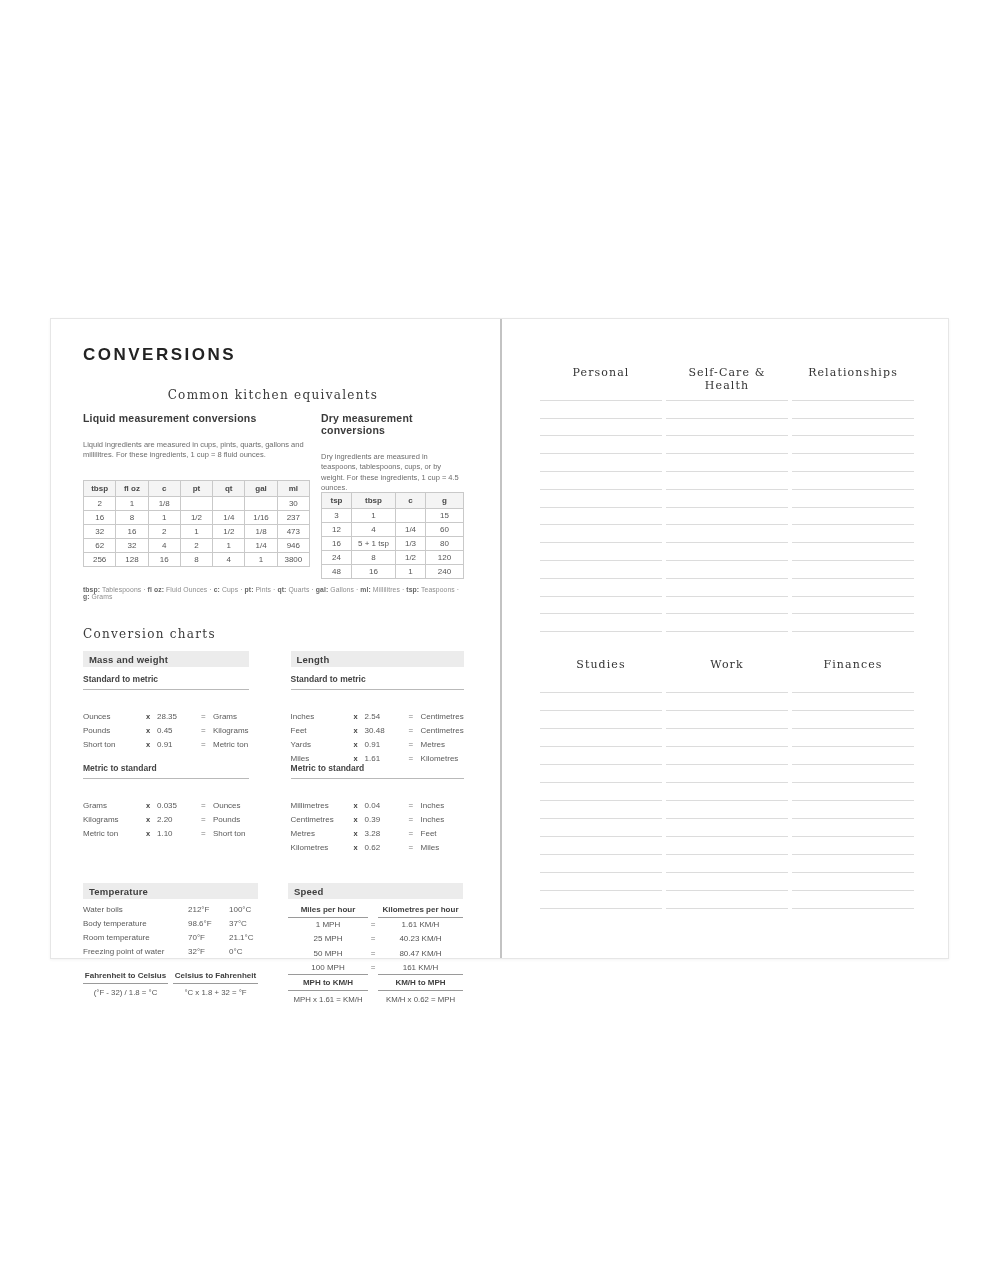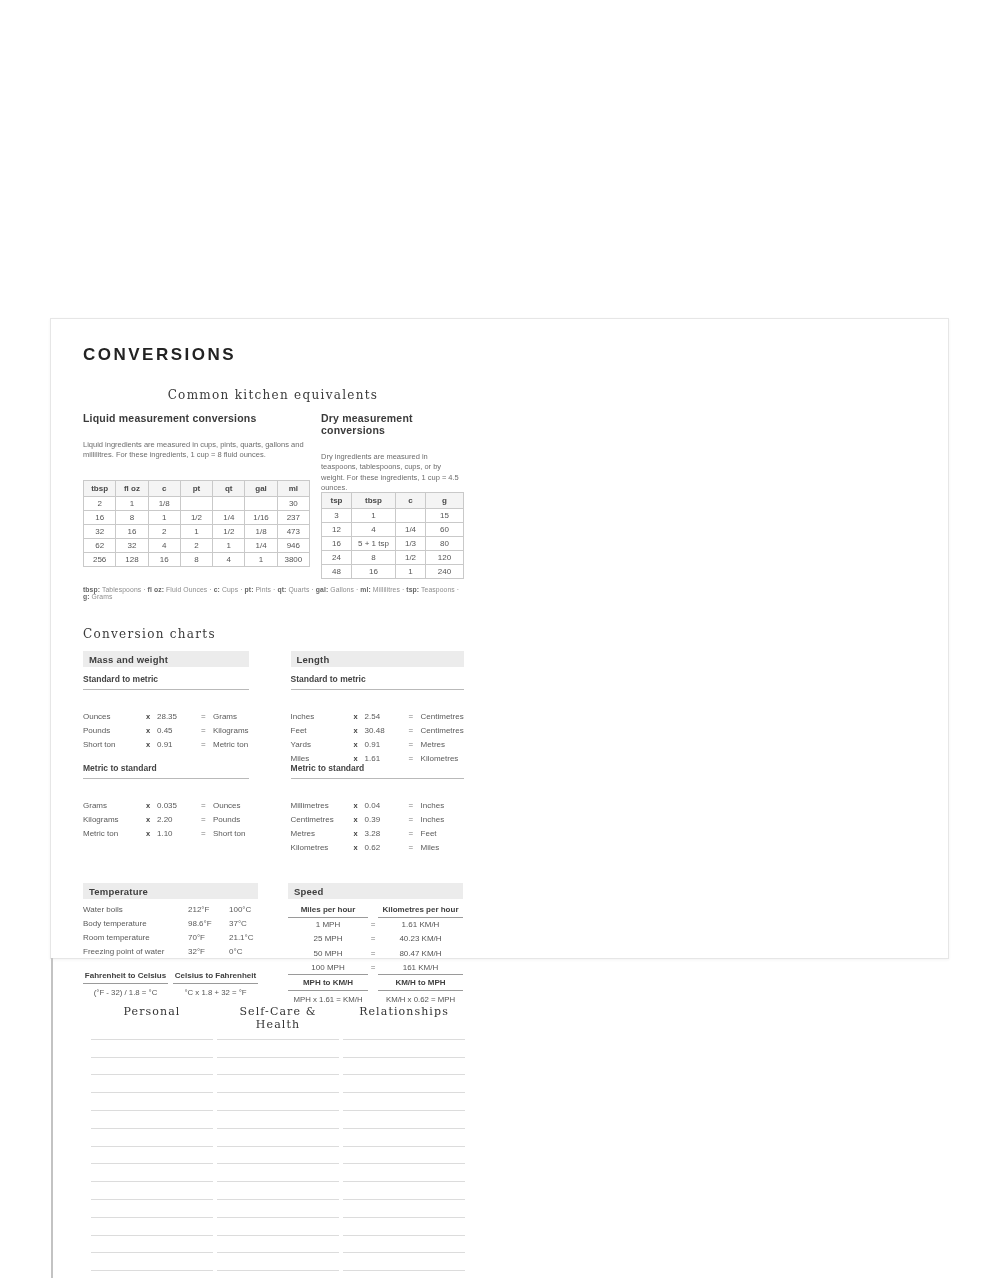--- a/index.html
+++ b/index.html
@@ -5,21 +5,20 @@
   * { margin:0; padding:0; box-sizing:border-box; }
   html,body { background:#ffffff; }
   body { font-family:"Liberation Sans", sans-serif; }
   .canvas { position:relative; width:1000px; height:1278px; background:#ffffff; overflow:hidden; }
 
   .spread {
     position:absolute; left:50px; top:318px; width:899px; height:641px;
     background:#ffffff; border:1px solid #e6e6e6;
     box-shadow:0 1px 3px rgba(0,0,0,0.05);
     display:flex;
-    flex-direction:column;
   }
   .page { position:relative; width:449px; height:100%; }
   .page-left  { padding:26px 37px 0 32px; }
   .page-right { padding:26px 0 0 38px; border-left:2px solid #c3c3c3; }
 
   .page-title {
     font-size:17px; font-weight:700; letter-spacing:2.5px; color:#232323;
   }
 
   

